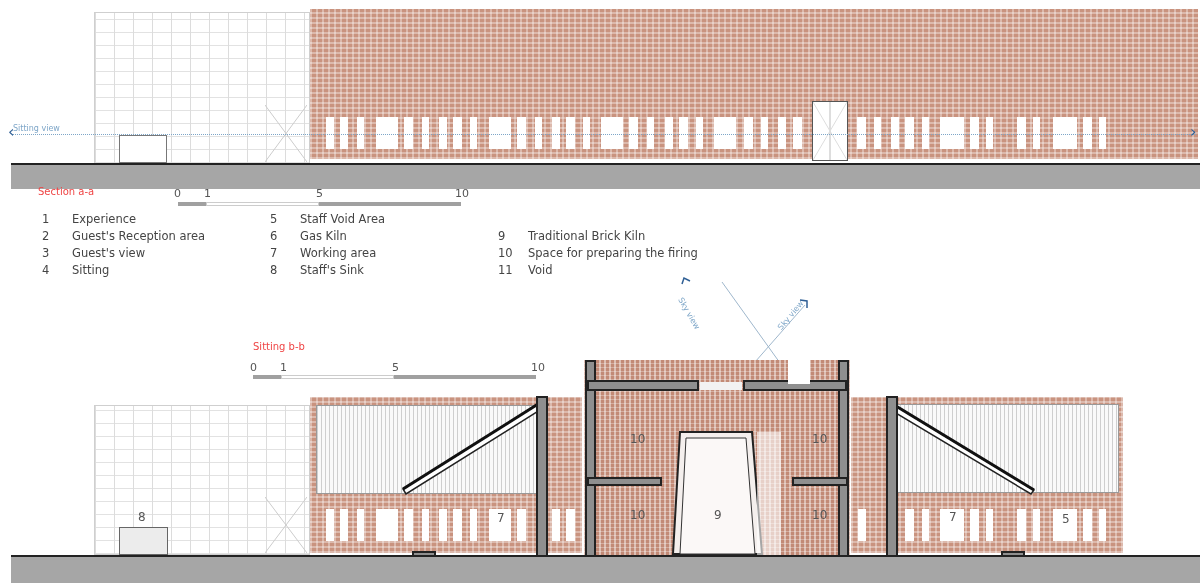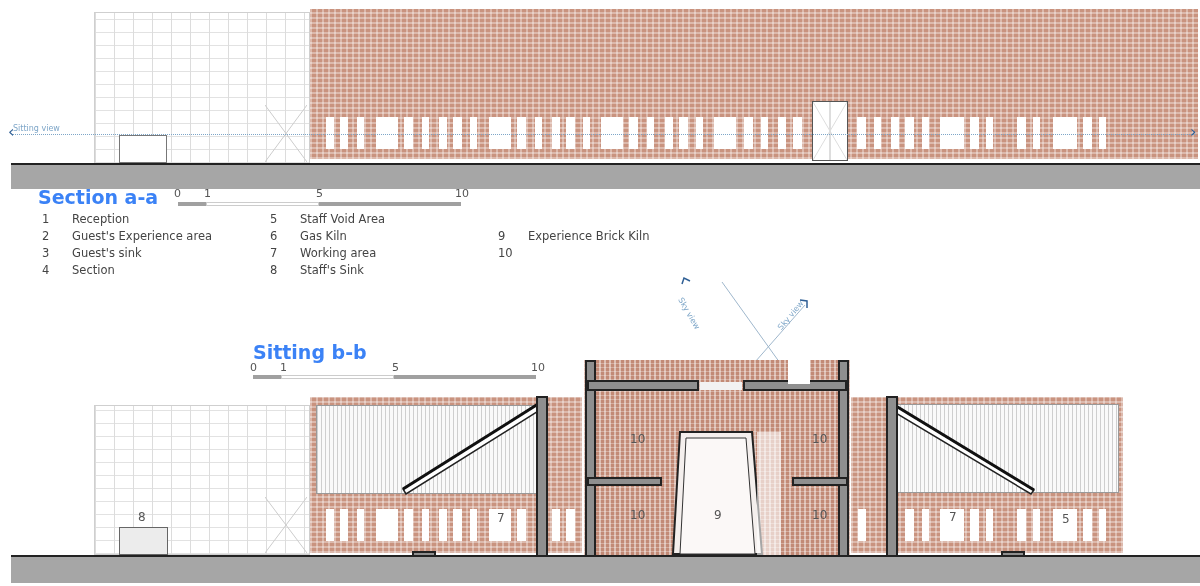--- a/index.html
+++ b/index.html
@@ -19,21 +19,21 @@
   }
   .grid-light {
     background-color:#fff;
     background-image:
       repeating-linear-gradient(90deg, #dcdcdc 0 1px, transparent 1px 19px),
       repeating-linear-gradient(0deg, #e2e2e2 0 1px, transparent 1px 13px);
     border:1px solid #cfcfcf;
   }
   .ground { background:#a6a6a6; border-top:2px solid #222; }
   .win { background:#fff; position:absolute; }
-  .title { font-weight:bold; font-size:19px; color:#3b82f6; }
+  .title { font-weight:normal; font-size:10px; color:#ef4444; }
   .scale-num { font-size:11px; color:#555; }
   .legend-row { font-size:11.5px; color:#444; height:17px; display:flex; }
   .legend-num { width:30px; }
   .room-label { font-size:12px; color:#555; position:absolute; }
   .wall { background:#8f8f8f; border:2px solid #222; position:absolute; box-sizing:border-box; }
   .louver {
     background-color:#fafafa;
     background-image:repeating-linear-gradient(90deg, #cfcfcf 0 1px, transparent 1px 4px);
     position:absolute; border:1px solid #999;
   }
@@ -120,33 +120,33 @@
   <span class="abs scale-num" style="left:316px; top:187px;">5</span>
   <span class="abs scale-num" style="left:455px; top:187px;">10</span>
   <div class="abs" style="left:178px; top:202px; width:28px; height:4px; background:#a0a0a0;"></div>
   <div class="abs" style="left:206px; top:202px; width:113px; height:4px; background:#fff; border:1px solid #ccc; box-sizing:border-box;"></div>
   <div class="abs" style="left:319px; top:202px; width:142px; height:4px; background:#a0a0a0;"></div>
 </div>
 
 <div class="abs" style="left:42px; top:212px;">
   <div class="legend-row">
       <span class="legend-num">1</span>
-      <span>Reception</span>
+      <span>Experience</span>
     </div>
   <div class="legend-row">
       <span class="legend-num">2</span>
-      <span>Guest's Experience area</span>
+      <span>Guest's Reception area</span>
     </div>
   <div class="legend-row">
       <span class="legend-num">3</span>
-      <span>Guest's sink</span>
+      <span>Guest's view</span>
     </div>
   <div class="legend-row">
       <span class="legend-num">4</span>
-      <span>Section</span>
+      <span>Sitting</span>
     </div>
 </div>
 <div class="abs" style="left:270px; top:212px;">
   <div class="legend-row">
       <span class="legend-num">5</span>
       <span>Staff Void Area</span>
     </div>
   <div class="legend-row">
       <span class="legend-num">6</span>
       <span>Gas Kiln</span>
@@ -156,24 +156,29 @@
       <span>Working area</span>
     </div>
   <div class="legend-row">
       <span class="legend-num">8</span>
       <span>Staff's Sink</span>
     </div>
 </div>
 <div class="abs" style="left:498px; top:229px;">
   <div class="legend-row">
       <span class="legend-num">9</span>
-      <span>Experience Brick Kiln</span>
+      <span>Traditional Brick Kiln</span>
     </div>
   <div class="legend-row">
       <span class="legend-num">10</span>
+      <span>Space for preparing the firing</span>
+    </div>
+  <div class="legend-row">
+      <span class="legend-num">11</span>
+      <span>Void</span>
     </div>
 </div>
 
 <div class="abs title" style="left:253px; top:341px;">Sitting b-b</div>
 <div>
   <span class="abs scale-num" style="left:250px; top:361px;">0</span>
   <span class="abs scale-num" style="left:280px; top:361px;">1</span>
   <span class="abs scale-num" style="left:392px; top:361px;">5</span>
   <span class="abs scale-num" style="left:531px; top:361px;">10</span>
   <div class="abs" style="left:253px; top:375px; width:28px; height:4px; background:#a0a0a0;"></div>

